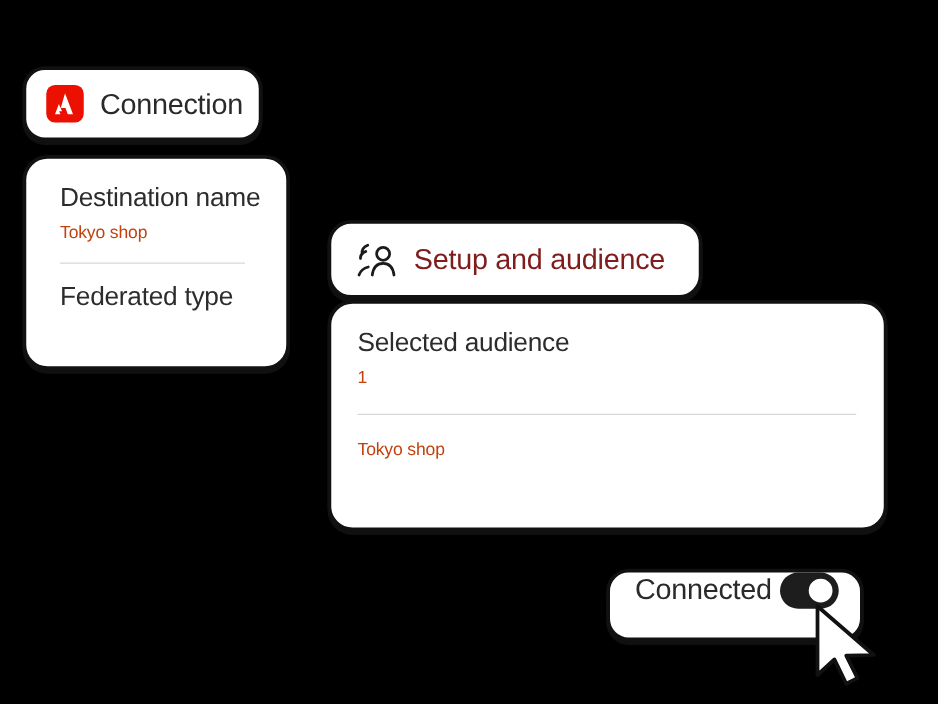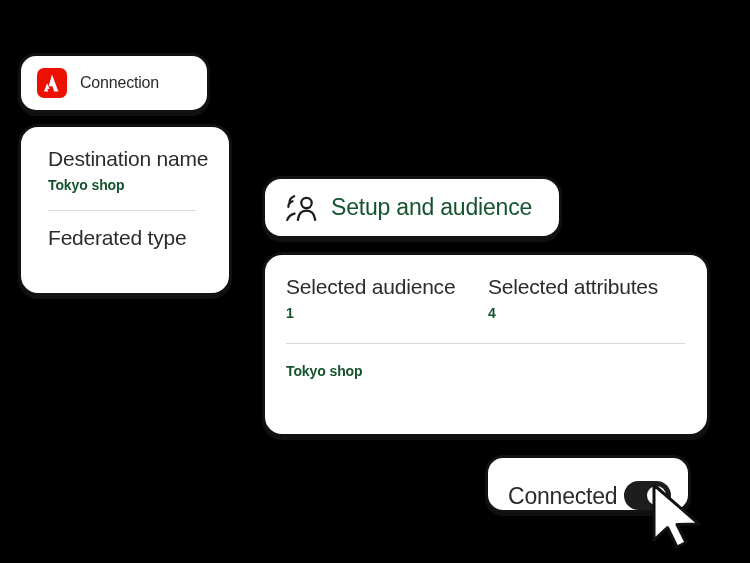--- a/index.html
+++ b/index.html
@@ -44,21 +44,21 @@
     border-radius: 7px;
     background: #EB1000;
     display: flex;
     align-items: center;
     justify-content: center;
     flex: 0 0 auto;
   }
   .adobe-logo svg { display: block; }
   #connection-label {
     margin-left: 13px;
-    font-size: 16px;
+    font-size: 23px;
     color: #2a2a2a;
     letter-spacing: -0.2px;
     white-space: nowrap;
   }
 
   
   #details-card {
     left: 18px;
     top: 124px;
     width: 214px;
@@ -67,22 +67,22 @@
   }
   .field-label {
     font-size: 21px;
     color: #2c2c2c;
     letter-spacing: -0.2px;
     line-height: 1.15;
     white-space: nowrap;
   }
   .field-value {
     font-size: 14px;
-    font-weight: bold;
-    color: #14532d;
+    font-weight: normal;
+    color: #c2410c;
     margin-top: 6px;
     letter-spacing: -0.1px;
     white-space: nowrap;
   }
   .divider {
     height: 1px;
     background: #d8d8d8;
     margin: 18px 0 16px 0;
   }
   #details-card .divider { margin: 17px 6px 15px 0; }
@@ -96,48 +96,48 @@
     display: flex;
     align-items: center;
     padding-left: 20px;
     border-radius: 19px;
   }
   #audience-icon { width: 32px; height: 30px; flex: 0 0 auto; }
   #audience-icon svg { display: block; }
   #setup-label {
     margin-left: 14px;
     font-size: 23px;
-    color: #14532d;
+    color: #7f1d1d;
     letter-spacing: -0.2px;
     white-space: nowrap;
   }
 
   
   #summary-card {
     left: 262px;
-    top: 252px;
+    top: 240px;
     width: 448px;
     height: 185px;
     padding: 20px 22px 0 21px;
   }
   .stats-row {
     display: flex;
   }
   .stat-col { flex: 0 0 auto; }
   .stat-col.first { width: 202px; }
   #summary-card .divider { margin: 22px 0 19px 0; }
 
   
   #connected-card {
     left: 485px;
     top: 455px;
     width: 206px;
     height: 58px;
     display: flex;
-    align-items: flex-end;
+    align-items: flex-start;
     justify-content: space-between;
     padding: 0 17px 0 20px;
     border-radius: 18px;
   }
   #connected-label {
     font-size: 23px;
     color: #2a2a2a;
     letter-spacing: -0.2px;
     white-space: nowrap;
   }
@@ -212,24 +212,20 @@
     </span>
     <span id="setup-label">Setup and audience</span>
   </div>
 
   <div class="card" id="summary-card">
     <div class="stats-row">
       <div class="stat-col first">
         <div class="field-label">Selected audience</div>
         <div class="field-value">1</div>
       </div>
-      <div class="stat-col">
-        <div class="field-label">Selected attributes</div>
-        <div class="field-value">4</div>
-      </div>
     </div>
     <div class="divider"></div>
     <div>
       <div class="field-value">Tokyo shop</div>
     </div>
   </div>
 
   <div class="card" id="connected-card">
     <span id="connected-label">Connected</span>
     <span id="connected-toggle">

